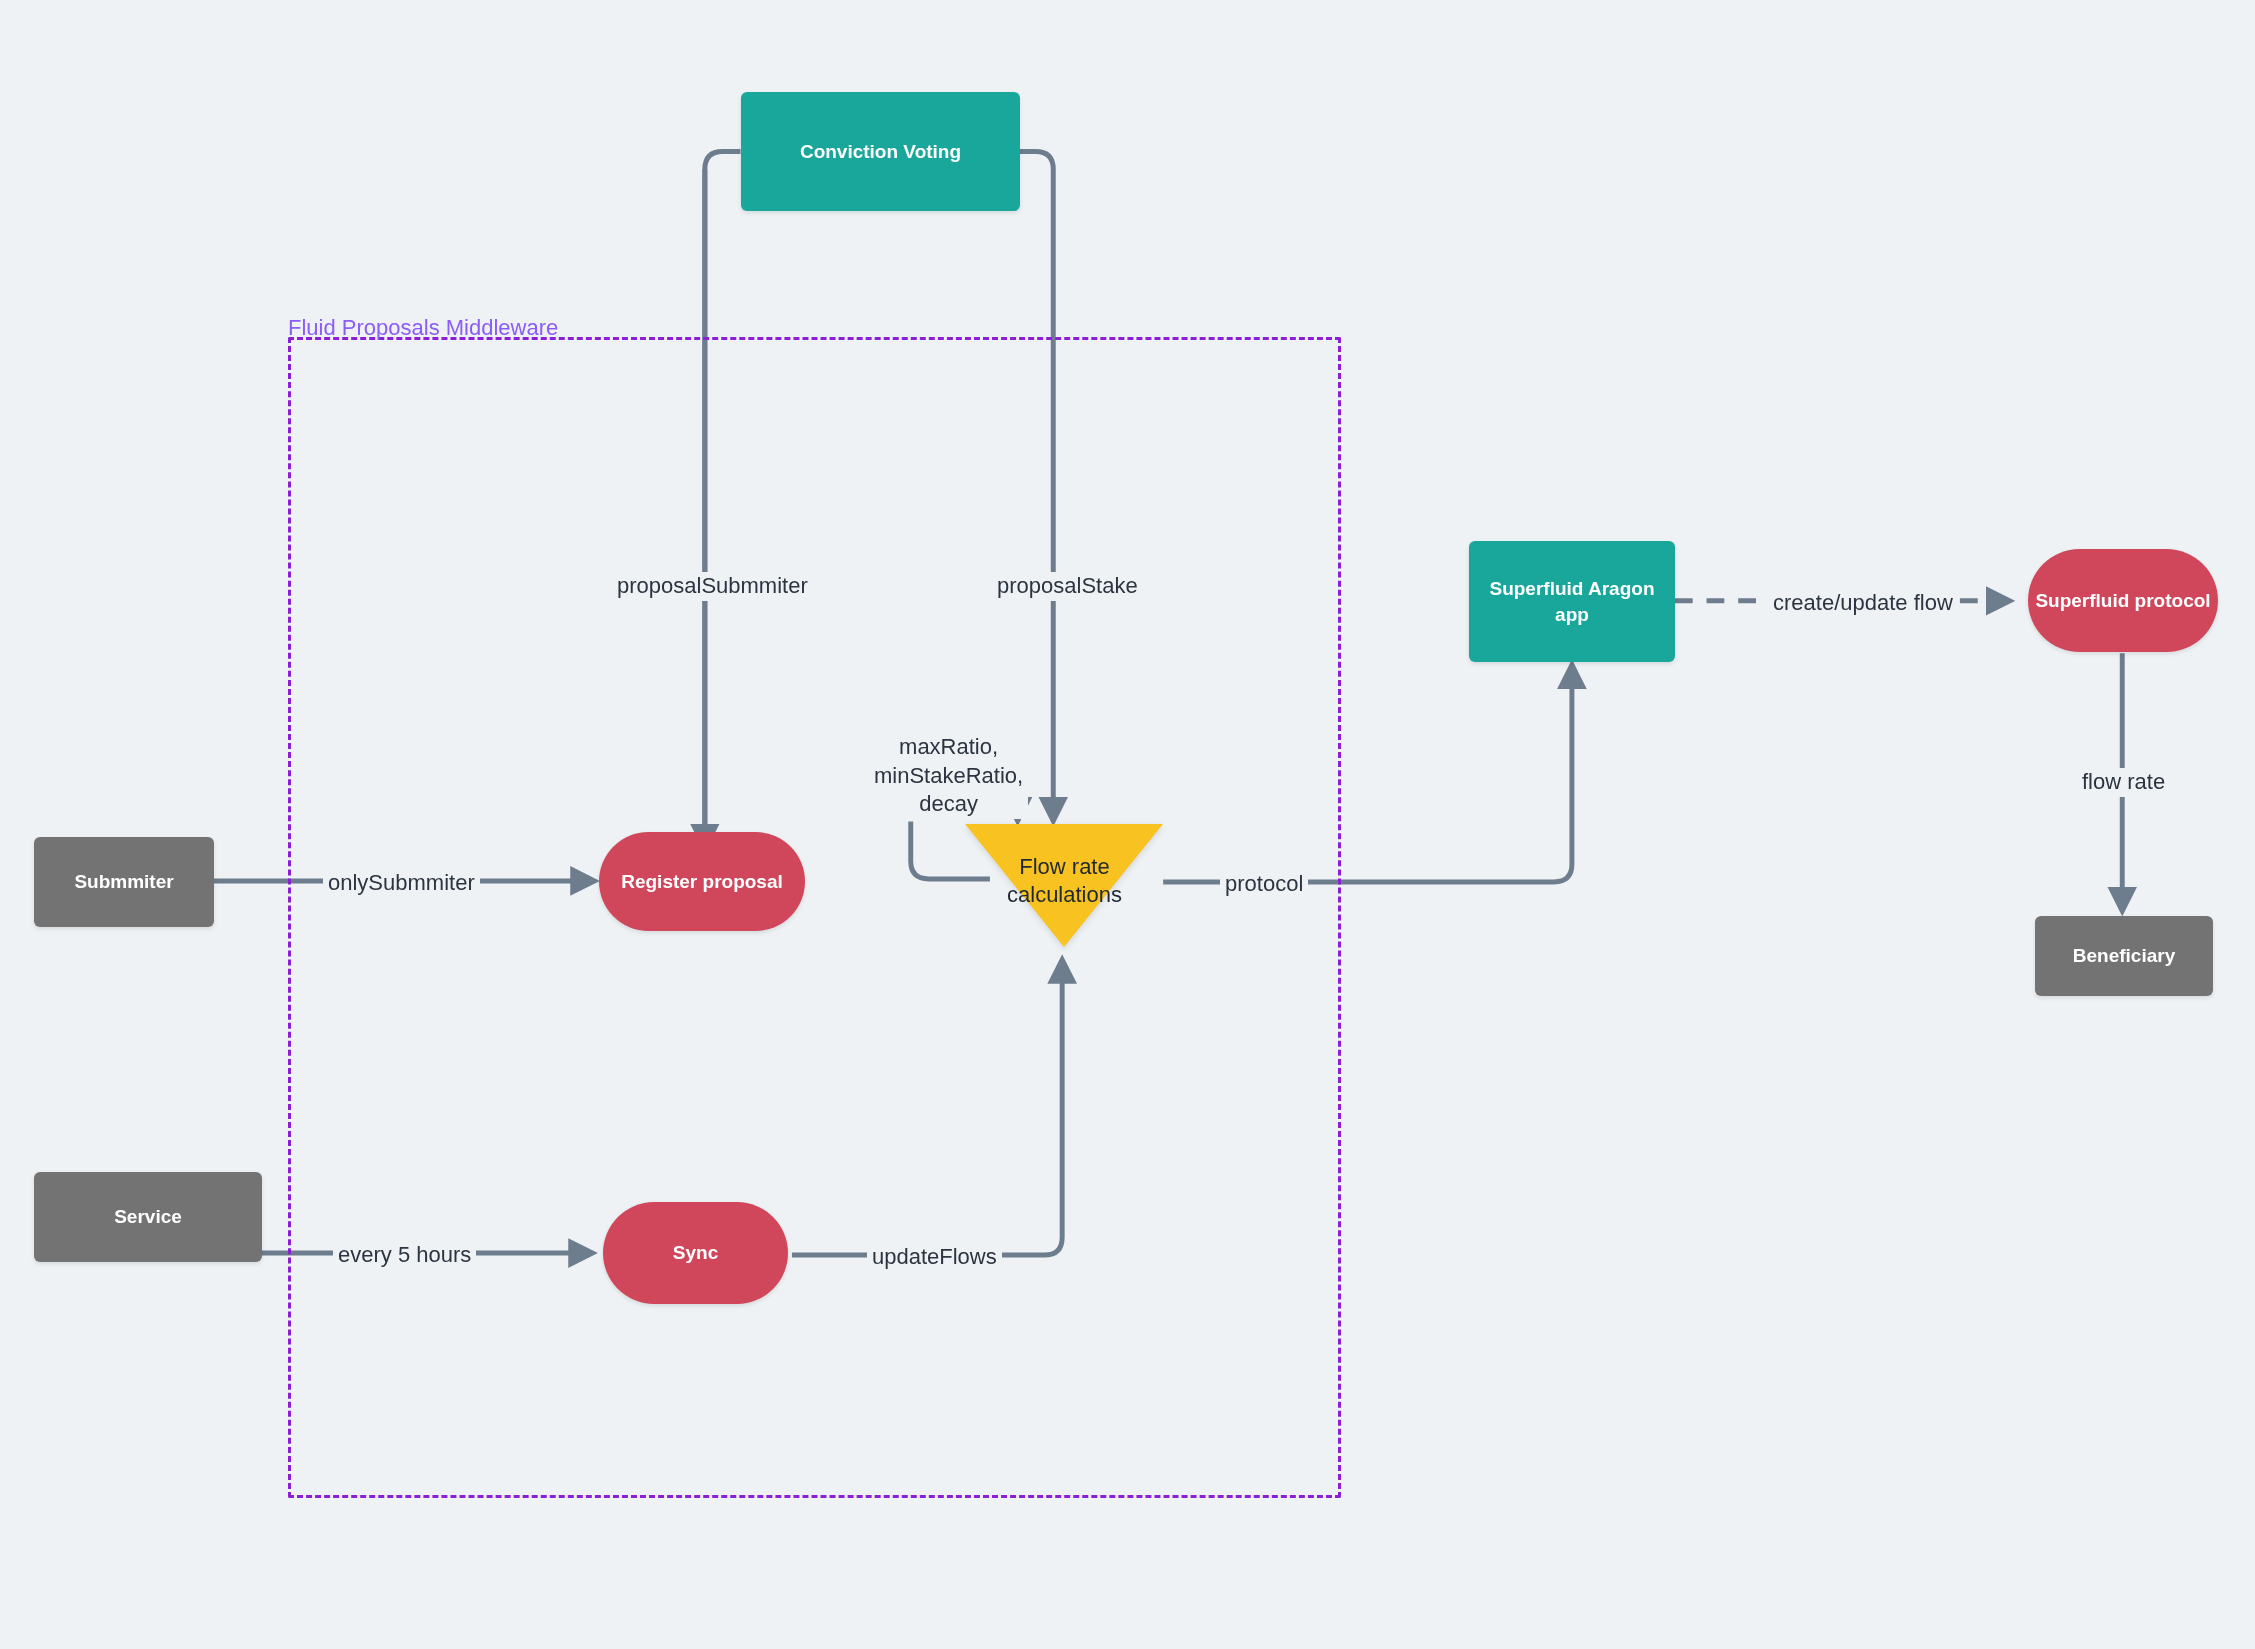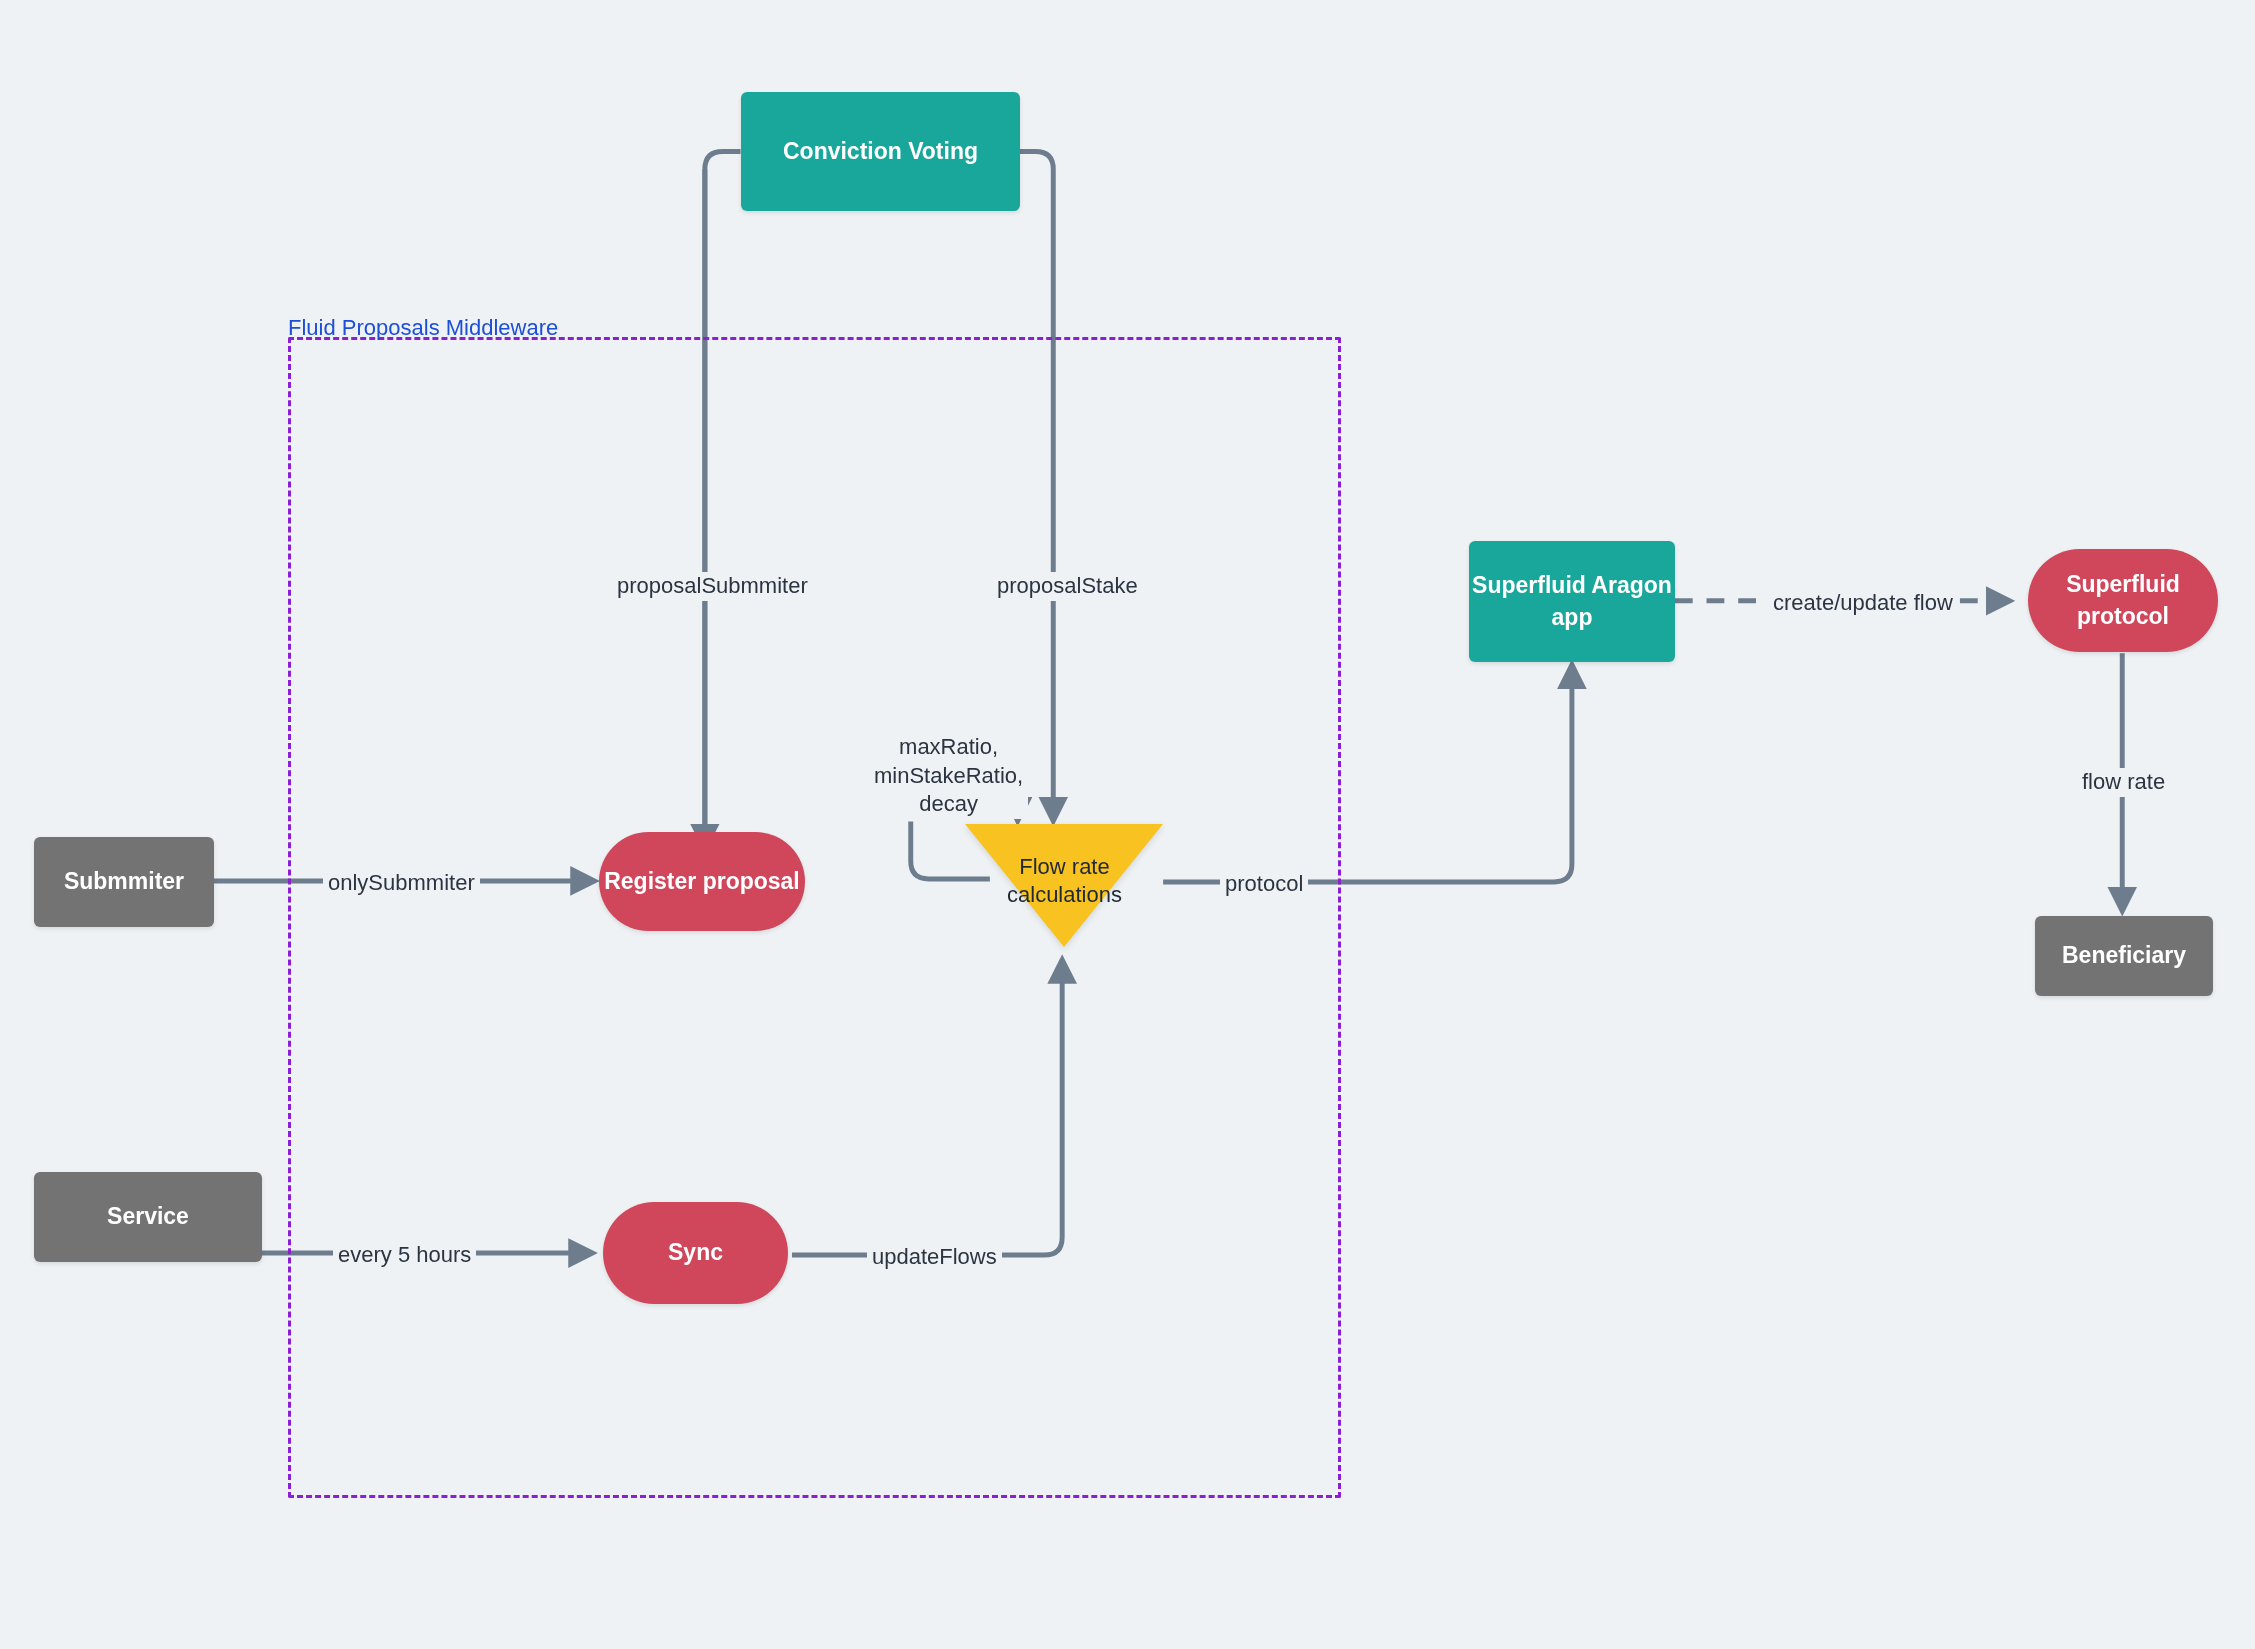--- a/index.html
+++ b/index.html
@@ -25,21 +25,21 @@
     pointer-events: none;
   }
   .node {
     position: absolute;
     box-sizing: border-box;
     display: flex;
     align-items: center;
     justify-content: center;
     text-align: center;
     color: #ffffff;
-    font-size: 23px;
+    font-size: 19px;
     font-weight: bold;
     line-height: 1.35;
     box-shadow: 0 2px 4px rgba(0,0,0,0.10);
   }
   .node.rect   { border-radius: 6px; }
   .node.teal   { background: #1aa79b; }
   .node.blue   { background: #737373; }
   .node.redrect{ background: #d0475c; border-radius: 54px; }
 
   .tri-wrap {
@@ -58,21 +58,21 @@
 
   .cluster {
     position: absolute;
     box-sizing: border-box;
     border: 3px dashed #8b1fd6;
     background: transparent;
     border-radius: 2px;
   }
   .cluster-label {
     position: absolute;
-    color: #1d4ed8;
+    color: #8b5cf6;
     font-size: 22px;
     white-space: nowrap;
   }
 
   .edge-label {
     position: absolute;
     color: #2b3440;
     font-size: 22px;
     line-height: 1.3;
     white-space: pre;

